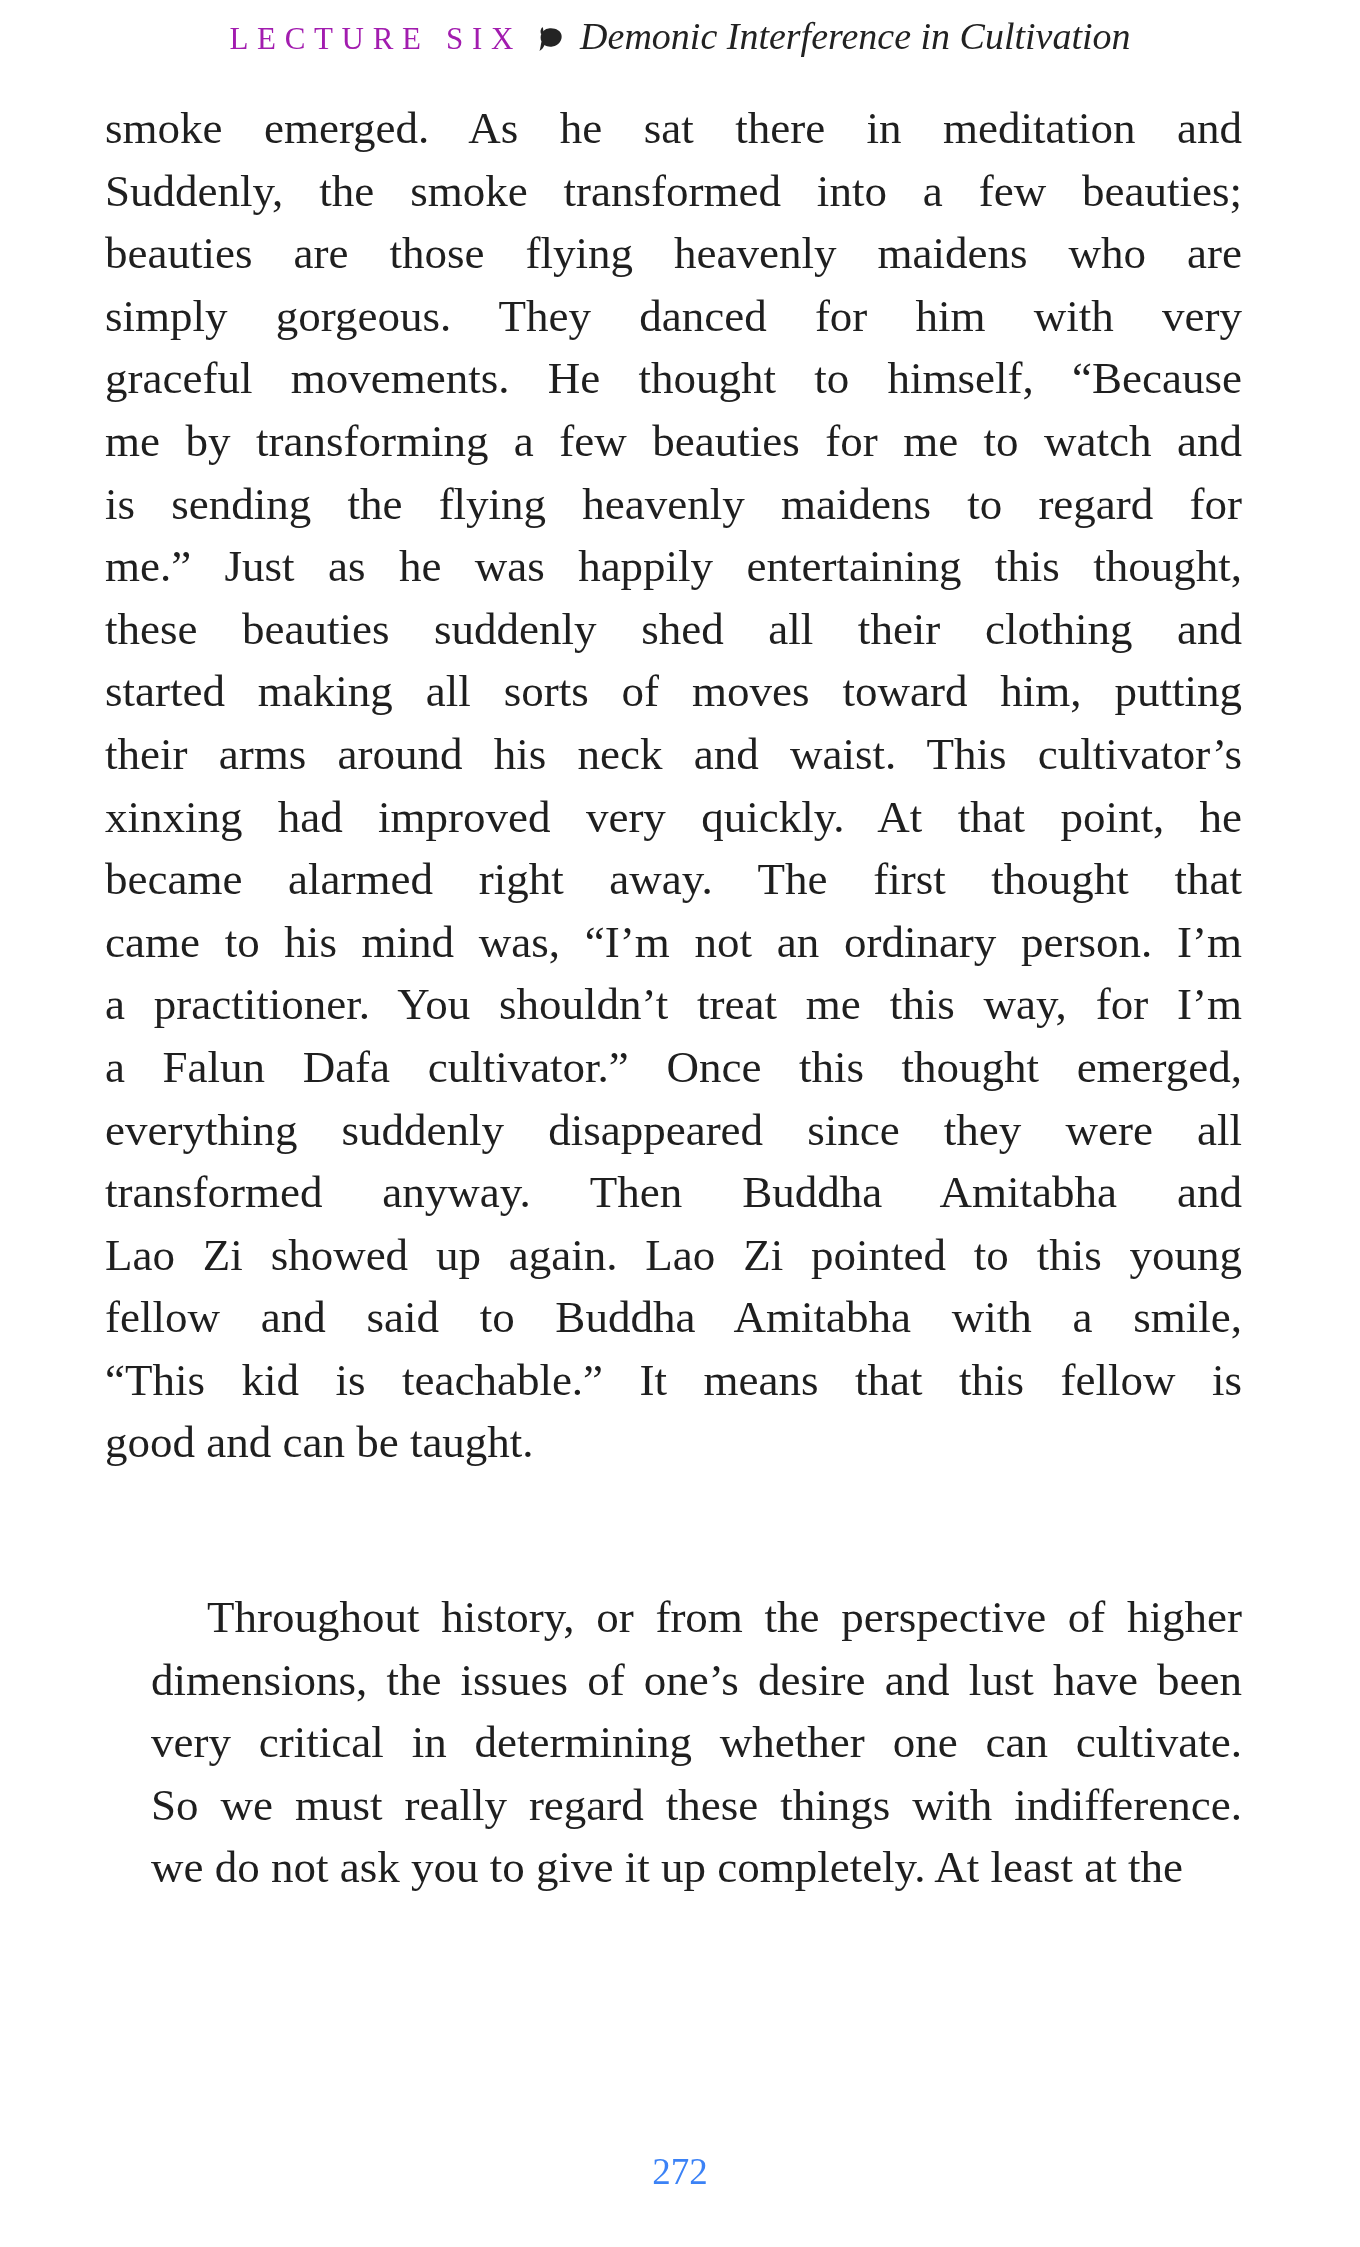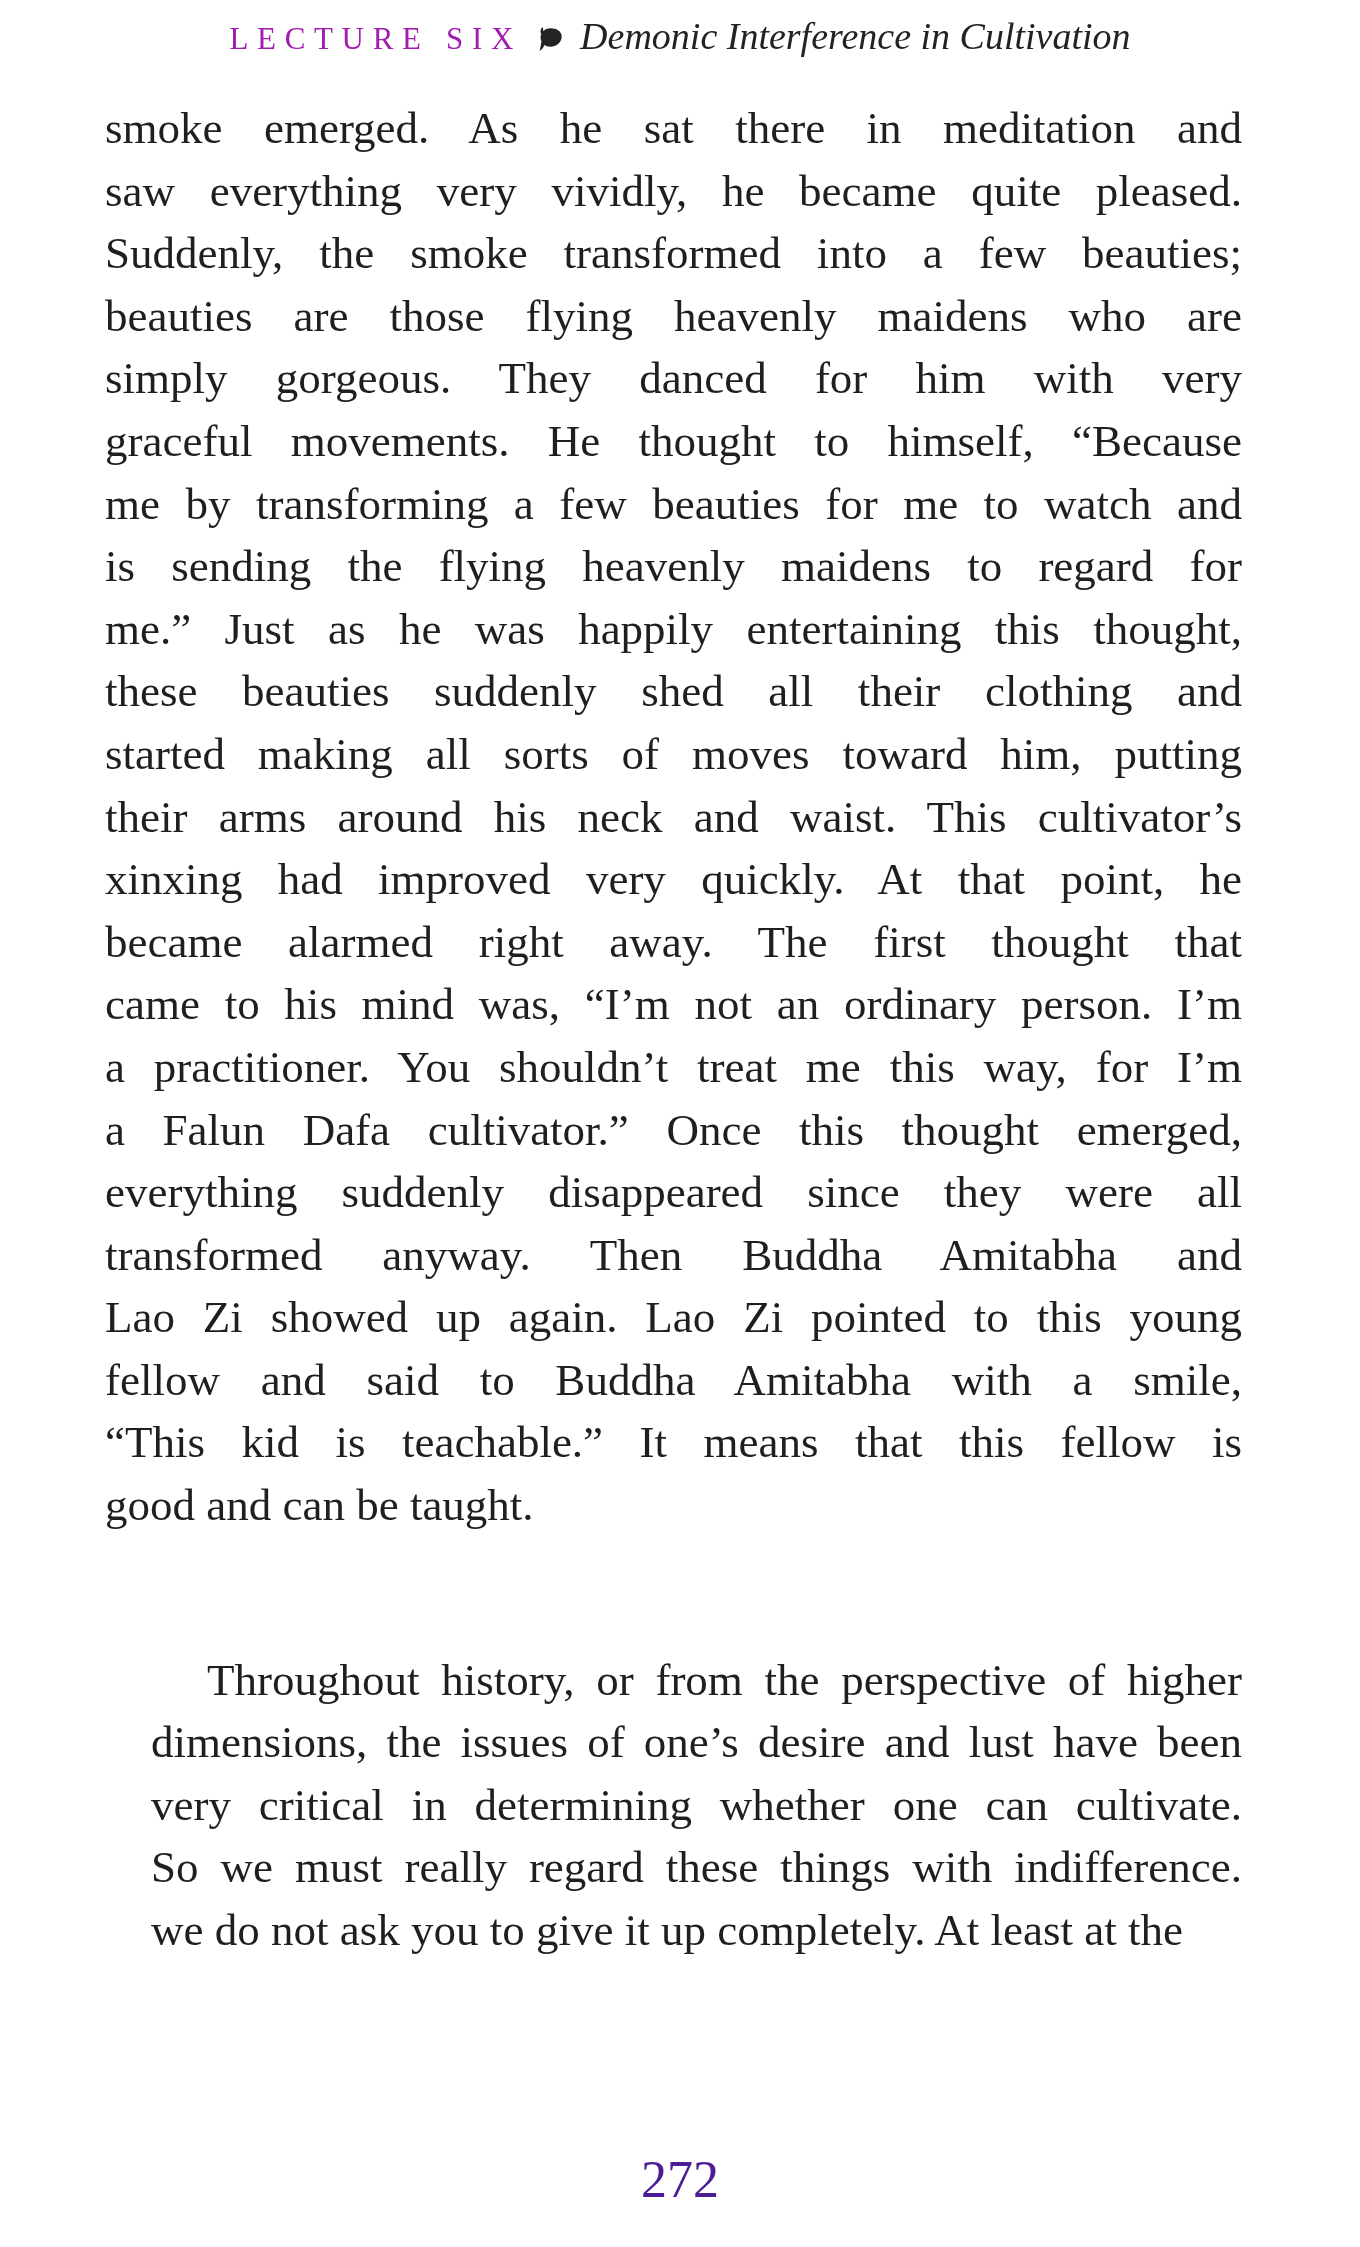--- a/index.html
+++ b/index.html
@@ -68,22 +68,22 @@
   .line.last { text-align-last: left; }
   .paragraph-2 .line:first-child { text-indent: 56px; }
 
   
   .folio {
     position: absolute;
     top: 2150px;
     left: 0;
     width: 100%;
     text-align: center;
-    font-size: 52px;
-    color: #4c1d95;
+    font-size: 37px;
+    color: #3b82f6;
   }
 </style>
 </head>
 <body>
 
 <div class="page">
 
   <div class="running-header">
     <span class="lecture-label">LECTURE SIX</span>
     <span class="fleuron">
@@ -91,21 +91,20 @@
         <path fill="#242424" d="M3.5 16.5 C1 11, 4 4.5, 10.5 3.5 C17 2.5, 22.5 5.5, 23.5 10 C24.5 15, 21 20.5, 14.5 21.5 C11.5 22, 8.5 21.5, 6.5 20 C5.5 22.5, 4 24.5, 1.5 26 C2.5 23, 2.8 19.5, 3.5 16.5 Z"></path>
         <path fill="#242424" d="M3 9 C2 6.5, 2.5 4, 4.5 2 C5.5 4, 5.5 6.5, 4.8 8.5 Z"></path>
       </svg>
     </span>
     <span class="chapter-title">Demonic Interference in Cultivation</span>
   </div>
 
   <div class="page-body">
     <div class="paragraph paragraph-1">
         <div class="line">smoke emerged. As he sat there in meditation and</div>
-        <div class="line">saw everything very vividly, he became quite pleased.</div>
         <div class="line">Suddenly, the smoke transformed into a few beauties;</div>
         <div class="line">beauties are those flying heavenly maidens who are</div>
         <div class="line">simply gorgeous. They danced for him with very</div>
         <div class="line">graceful movements. He thought to himself, “Because</div>
         <div class="line">me by transforming a few beauties for me to watch and</div>
         <div class="line">is sending the flying heavenly maidens to regard for</div>
         <div class="line">me.” Just as he was happily entertaining this thought,</div>
         <div class="line">these beauties suddenly shed all their clothing and</div>
         <div class="line">started making all sorts of moves toward him, putting</div>
         <div class="line">their arms around his neck and waist. This cultivator’s</div>

